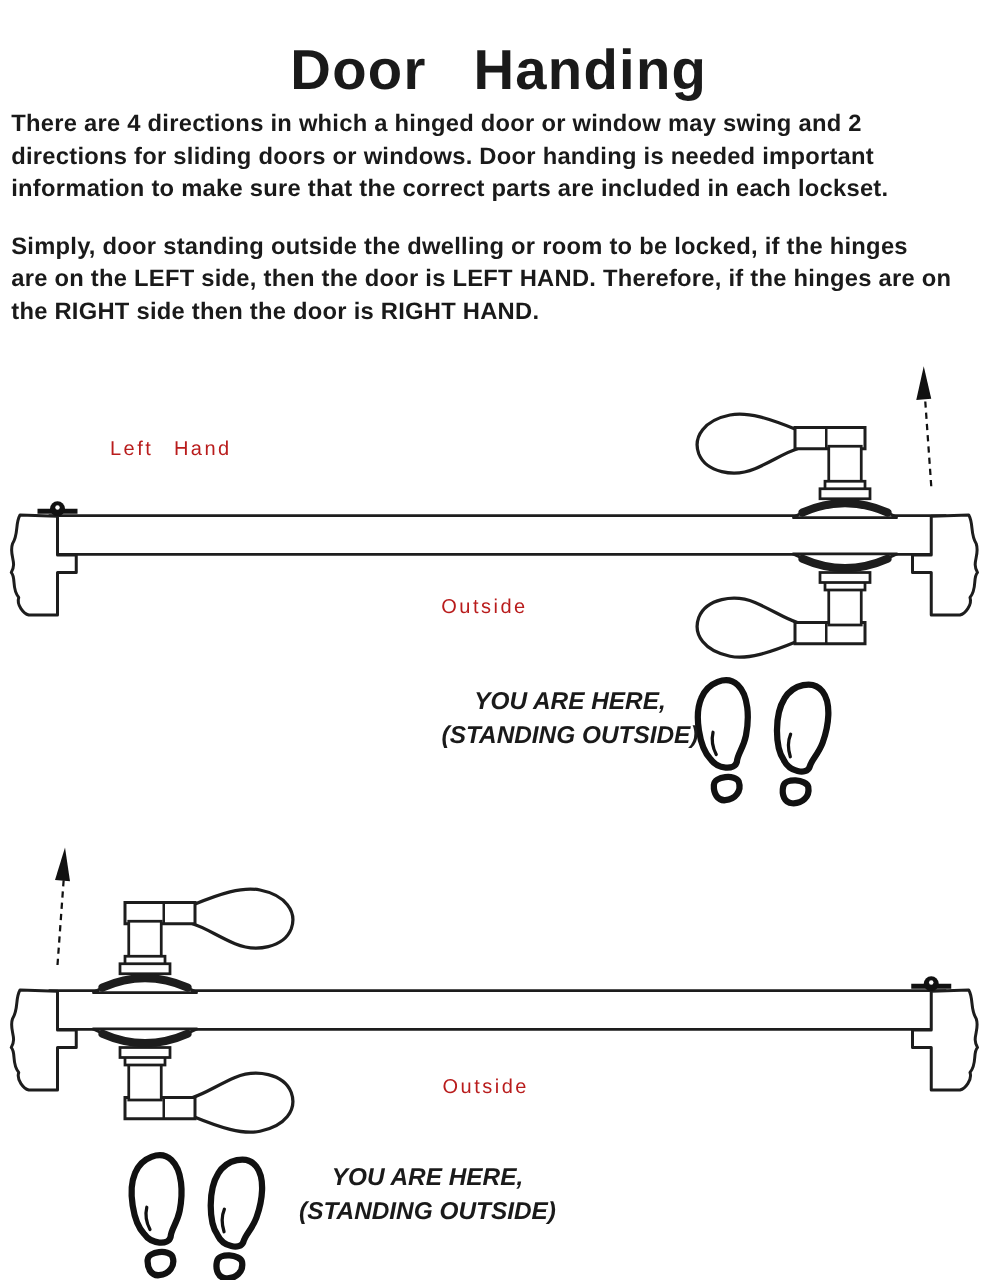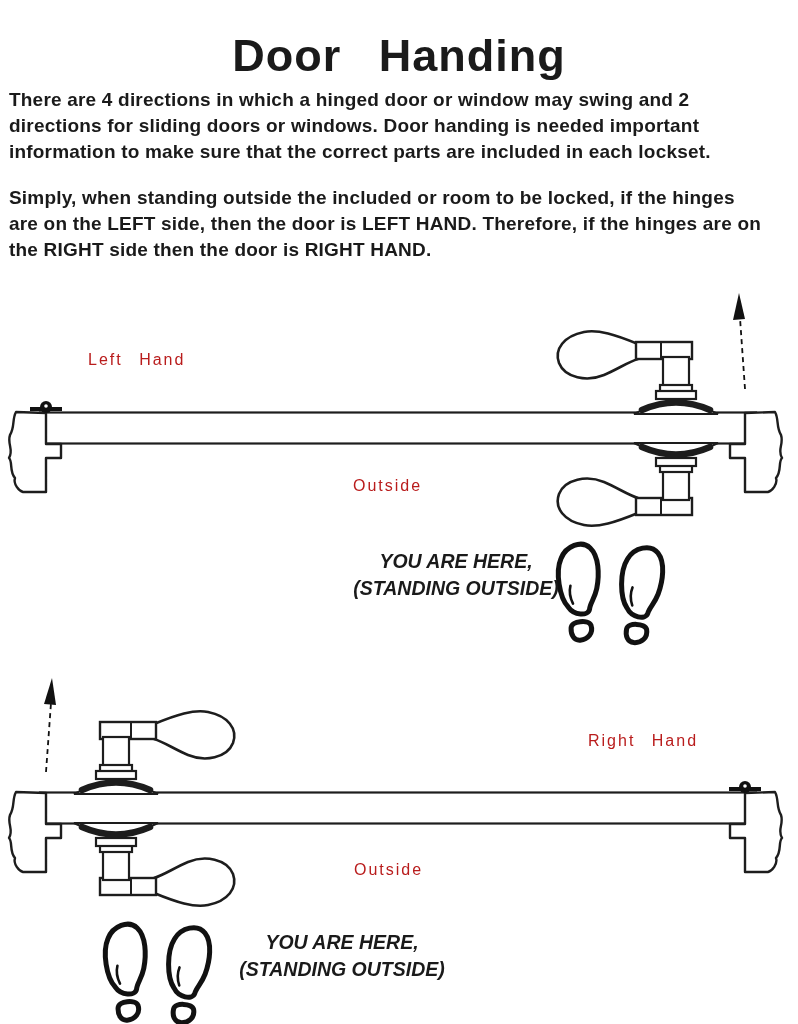--- a/index.html
+++ b/index.html
@@ -98,35 +98,34 @@
 
   <h1 class="title">Door Handing</h1>
 
   <div class="para" style="top:87px">
     <div>There are 4 directions in which a hinged door or window may swing and 2</div>
     <div>directions for sliding doors or windows. Door handing is needed important</div>
     <div>information to make sure that the correct parts are included in each lockset.</div>
   </div>
 
   <div class="para" style="top:185px">
-    <div>Simply, when standing outside the included or room to be locked, if the hinges</div>
+    <div>Simply, door standing outside the dwelling or room to be locked, if the hinges</div>
     <div>are on the LEFT side, then the door is LEFT HAND. Therefore, if the hinges are on</div>
     <div>the RIGHT side then the door is RIGHT HAND.</div>
   </div>
 
   <div class="cad-label" style="left:88px; top:351px">Left Hand</div>
 
   <div class="cad-label" style="left:353px; top:477px">Outside</div>
 
   <div class="yah" style="left:340px; top:548px">
     <div>YOU ARE HERE,</div>
     <div>(STANDING OUTSIDE)</div>
   </div>
 
-  <div class="cad-label" style="left:588px; top:732px">Right Hand</div>
 
   <div class="cad-label" style="left:354px; top:861px">Outside</div>
 
   <div class="yah" style="left:226px; top:929px">
     <div>YOU ARE HERE,</div>
     <div>(STANDING OUTSIDE)</div>
   </div>
 
 </div>
 

